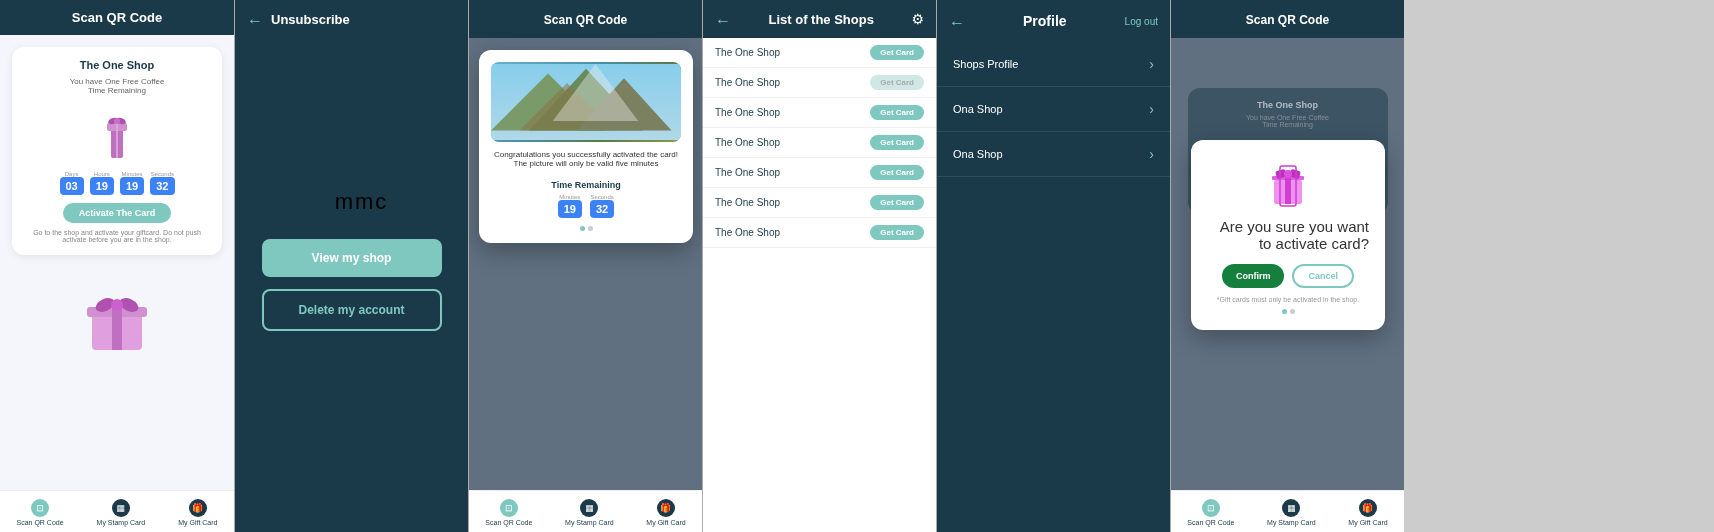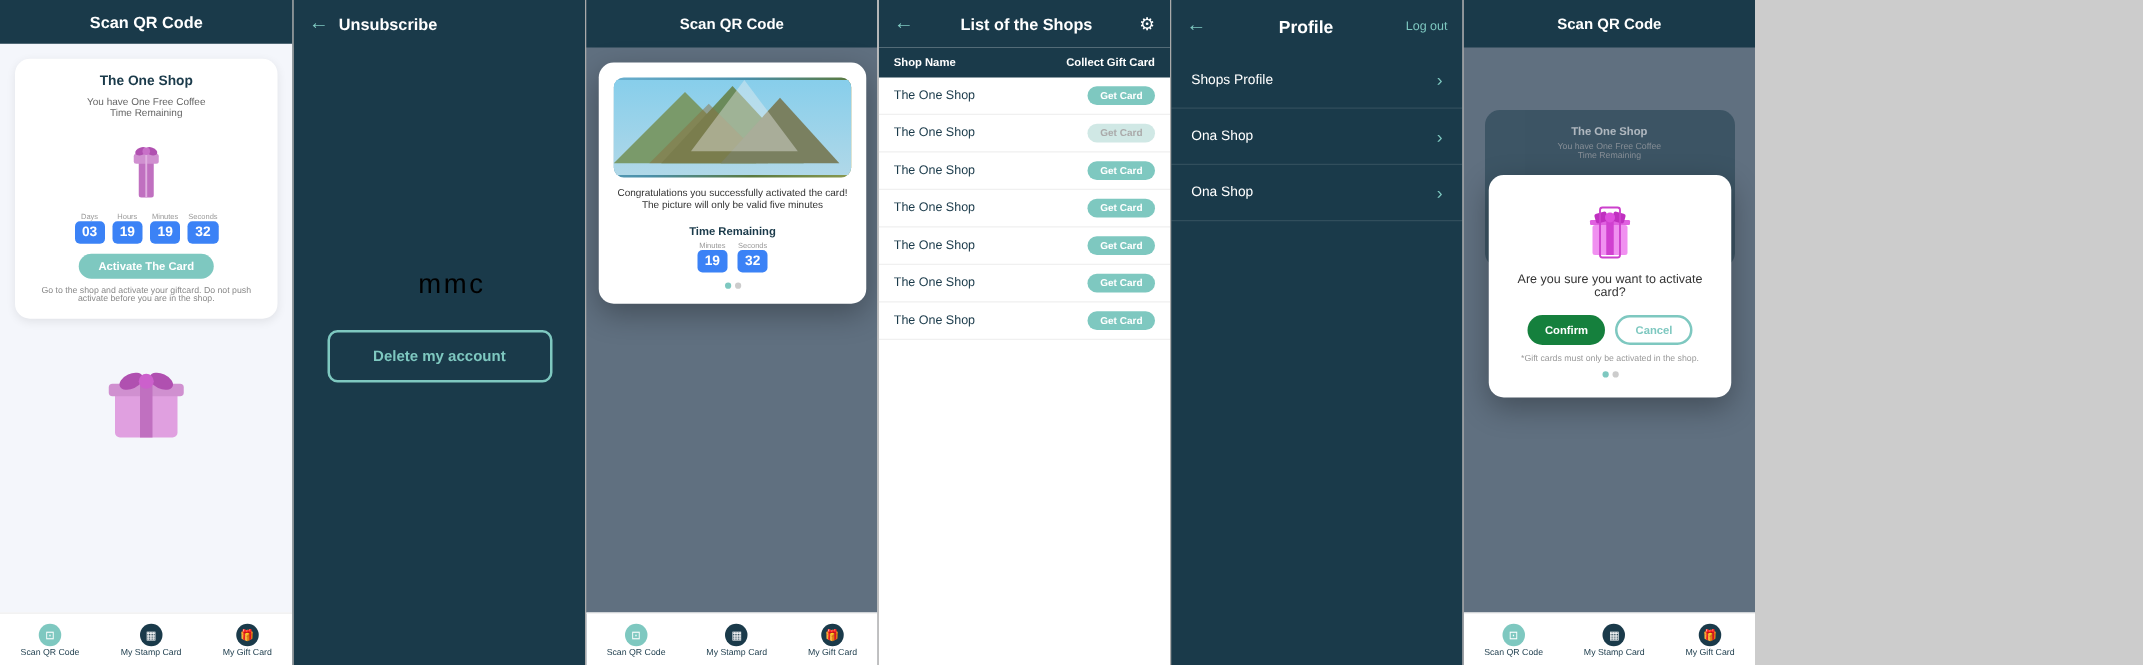--- a/index.html
+++ b/index.html
@@ -405,23 +405,23 @@
       display: flex;
       flex-direction: column;
       align-items: center;
     }
     .gift-icon-modal {
       width: 40px;
       height: 52px;
       margin-bottom: 10px;
     }
     .activation-text {
-      font-size: 10px;
+      font-size: 15px;
       color: #333;
-      text-align: center;
+      text-align: right;
       margin-bottom: 12px;
     }
     .activation-btns {
       display: flex;
       gap: 8px;
       margin-bottom: 8px;
     }
     .btn-confirm {
       background: #15803d;
       color: white;
@@ -529,20 +529,21 @@
 
 <div class="panel panel-2" style="position:relative;">
 
   <div style="position:absolute;top:0;left:0;right:0;background:#1a3a4a;padding:10px 12px;display:flex;align-items:center;gap:8px;">
     <span style="color:#7ec8c0;font-size:16px;cursor:pointer;">←</span>
     <span style="color:white;font-size:13px;font-weight:600;">Unsubscribe</span>
   </div>
   <div style="display:flex;flex-direction:column;align-items:flex-start;margin-bottom:24px;padding-left:20px;">
     <div class="p2-logo-top">mmc</div>
   </div>
+  <button class="p2-btn p2-btn-view">View my shop</button>
   <button class="p2-btn p2-btn-delete">Delete my account</button>
 </div>
 
 <div class="panel panel-3">
   <div style="width:100%;background:#1a3a4a;padding:10px;text-align:center;position:relative;">
     <span style="color:white;font-size:12px;font-weight:600;">Scan QR Code</span>
   </div>
 
   <div class="p3-bg-card">
     <div style="color:white;font-size:9px;font-weight:600;margin-bottom:4px;">The One Shop</div>
@@ -611,24 +612,20 @@
     </div>
   </div>
 </div>
 
 <div class="panel panel-4">
   <div class="p4-header">
     <span class="p4-back">←</span>
     <span class="p4-title">List of the Shops</span>
     <span class="p4-filter">⚙</span>
   </div>
-  <div class="p4-table-header">
-    <span class="p4-col-label">Shop Name</span>
-    <span class="p4-col-label">Collect Gift Card</span>
-  </div>
   <div id="shop-rows">
   <div class="p4-row">
     <span class="p4-shop-name">The One Shop</span>
     <button class="get-card-btn">Get Card</button>
   </div>
       <div class="p4-row">
     <span class="p4-shop-name">The One Shop</span>
     <button class="get-card-btn disabled">Get Card</button>
   </div>
       <div class="p4-row">

